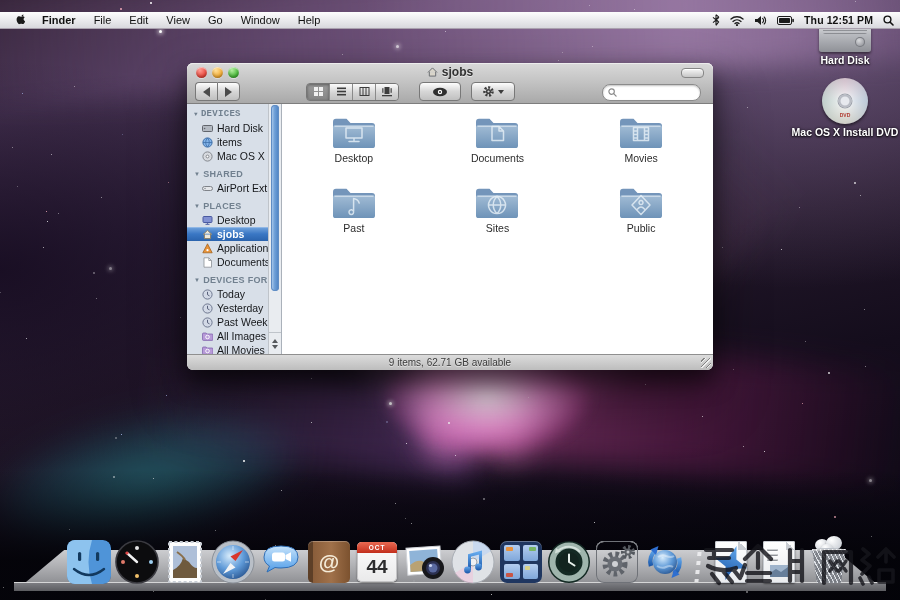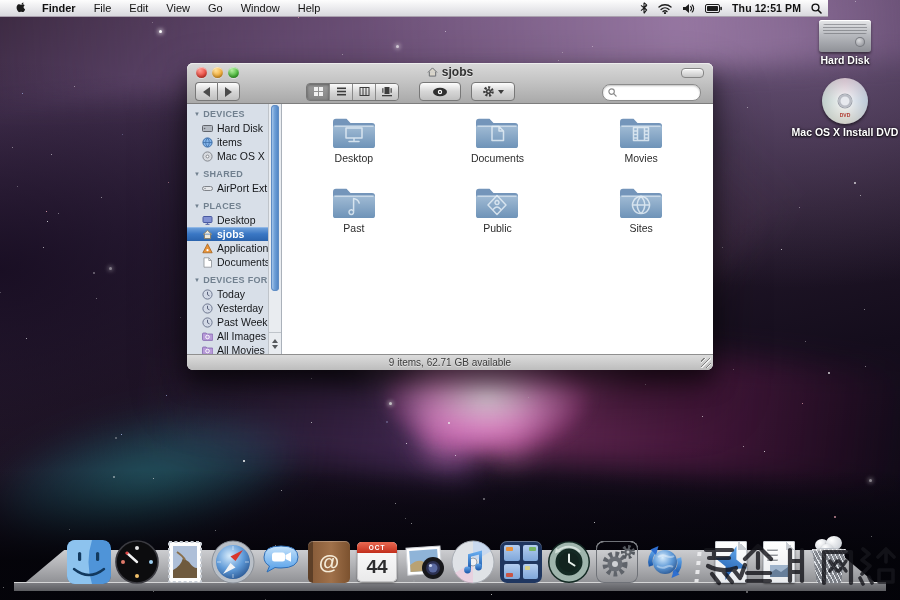--- a/index.html
+++ b/index.html
@@ -24,21 +24,21 @@
   .r2{width:330px;transform:rotate(-101deg);background:linear-gradient(90deg,rgba(250,205,240,.5),transparent 80%);}
   .r3{width:300px;transform:rotate(-74deg);}
   .r4{width:470px;transform:rotate(-43deg);background:linear-gradient(90deg,rgba(235,150,215,.35),transparent 85%);}
   .r5{width:420px;transform:rotate(186deg);background:linear-gradient(90deg,rgba(150,90,180,.38),transparent 80%);}
   .teal{left:-70px;top:395px;width:430px;height:170px;transform:rotate(-13deg);filter:blur(16px);
     background:radial-gradient(closest-side,rgba(42,142,150,.55),rgba(28,100,115,.32) 55%,transparent 78%);}
   .botdark{left:0;top:470px;width:900px;height:130px;background:linear-gradient(transparent,rgba(3,3,8,.92) 70%);}
   .stars{position:absolute;inset:0;z-index:1;}
   .star{position:absolute;border-radius:50%;background:#fff;}
   
-  .menubar{position:absolute;left:0;top:0;width:828px;height:16px;z-index:6;
+  .menubar{position:absolute;left:0;top:12px;width:900px;height:16px;z-index:6;
     background:linear-gradient(#fdfdfd,#e9e9ec 55%,#d8d8dd);border-bottom:1px solid rgba(70,50,80,.45);
     display:flex;align-items:center;font-size:11px;color:#111;}
   .mleft{display:flex;align-items:center;height:100%;padding-left:10px;}
   .menu-item{padding:0 9px;line-height:16px;}
   .menu-item.appname{font-weight:bold;}
   .apple{padding:0 8px 0 4px;display:flex;align-items:center;}
   .mright{position:absolute;right:6px;top:0;height:16px;display:flex;align-items:center;gap:10px;}
   .mtime{font-weight:bold;font-size:10.5px;letter-spacing:.1px;}
   .sicn{display:flex;align-items:center;}
   
@@ -92,21 +92,21 @@
   .gear{width:42px;margin-left:10px;gap:3px;}
   .caret{width:0;height:0;border:3.5px solid transparent;border-top:4.5px solid #3c3c3c;margin-top:4px;}
   .search{position:absolute;right:12px;top:3.5px;width:92px;height:15px;border-radius:8px;border:1px solid #8b8b8b;
     background:#fff;box-shadow:inset 0 1px 2px rgba(0,0,0,.25);display:flex;align-items:center;padding-left:5px;}
   .search input{border:none;outline:none;background:transparent;width:70px;font-size:10px;height:12px;padding:0 2px;}
   
   .wbody{position:absolute;left:0;right:0;top:41px;bottom:15px;display:flex;overflow:hidden;}
   .sidebar{width:94px;background:#d8dfe8;border-right:1px solid #aab1ba;overflow:hidden;font-size:10.5px;color:#15171a;position:relative;}
   .sb-inner{padding:5px 0 0 7px;}
   .sb-head{display:flex;align-items:center;gap:3px;color:#71808f;font-weight:bold;font-size:9px;letter-spacing:.3px;margin:6px 0 2px;}
-  .sb-head:first-child{margin-top:0;}
+  .sb-head:first-child{margin-top:0;font-family:Liberation Mono, monospace;}
   .sb-tri{font-size:6px;color:#71808f;}
   .sb-row{display:flex;align-items:center;gap:4px;height:14px;white-space:nowrap;padding-left:8px;position:relative;}
   .sb-row .icn{width:11px;height:11px;flex:none;display:flex;}
   .sb-row.sel{margin-left:-7px;padding-left:15px;width:94px;color:#fff;font-weight:bold;
     background:linear-gradient(#74a5de,#3a77c4 50%,#2a63ad);box-shadow:inset 0 1px 0 #8fb7e6;}
   .sb-scroll{position:absolute;right:0;top:0;bottom:0;width:12px;background:#e9ecf0;border-left:1px solid #bfc4ca;}
   .sb-thumb{position:absolute;left:1.5px;top:1px;width:8px;height:74%;border-radius:4px;
     background:linear-gradient(90deg,#b8d2ef,#6fa0d8 45%,#4a7fc0);box-shadow:inset 0 0 0 1px #5f8cc4;}
   .sb-arrows{position:absolute;left:0;bottom:0;width:12px;height:22px;border-top:1px solid #bfc4ca;display:flex;flex-direction:column;align-items:center;justify-content:space-evenly;}
   .arr-up{width:0;height:0;border:3.5px solid transparent;border-bottom:4.5px solid #55585c;}
@@ -667,32 +667,32 @@
                 <path d="M4.5 13.4 h39" stroke="rgba(255,255,255,.5)" stroke-width="1"></path>
                 <path d="M21.3 26.8 a2.3 2.3 0 1 0 .02 0 M23.6 28 v-12.5 q4.6.8 5.6 4.6" fill="none" stroke="rgba(233,241,248,.8)" stroke-width="1.5" stroke-linecap="round" stroke-linejoin="round"></path>
               </svg>
               <div class="flabel">Past</div>
             </div>
             <div class="fcell">
               <svg width="48" height="38" viewBox="0 0 48 38">
                 <path d="M3 9 q0-3.2 3-3.2 h10.5 l4 4.2 H42 q3 0 3 3 v1 H3 z" fill="#7495ba"></path>
                 <rect x="3" y="12" width="42" height="23" rx="2.6" fill="url(#foldg)"></rect>
                 <path d="M4.5 13.4 h39" stroke="rgba(255,255,255,.5)" stroke-width="1"></path>
-                <path d="M24 12.6 l9 9.4 -9 9.4 -9-9.4 z M24 17.6 a2 2 0 1 0 .02 0 M20.6 26 q3.4-3.8 6.8 0" fill="none" stroke="rgba(233,241,248,.8)" stroke-width="1.5" stroke-linecap="round" stroke-linejoin="round"></path>
-              </svg>
-              <div class="flabel">Public</div>
+                <path d="M24 13.5 a8.5 8.5 0 1 0 .02 0 M15.5 22 h17 M24 13.5 a11.5 11.5 0 0 1 0 17 M24 13.5 a11.5 11.5 0 0 0 0 17" fill="none" stroke="rgba(233,241,248,.8)" stroke-width="1.5" stroke-linecap="round" stroke-linejoin="round"></path>
+              </svg>
+              <div class="flabel">Sites</div>
             </div>
             <div class="fcell">
               <svg width="48" height="38" viewBox="0 0 48 38">
                 <path d="M3 9 q0-3.2 3-3.2 h10.5 l4 4.2 H42 q3 0 3 3 v1 H3 z" fill="#7495ba"></path>
                 <rect x="3" y="12" width="42" height="23" rx="2.6" fill="url(#foldg)"></rect>
                 <path d="M4.5 13.4 h39" stroke="rgba(255,255,255,.5)" stroke-width="1"></path>
-                <path d="M24 13.5 a8.5 8.5 0 1 0 .02 0 M15.5 22 h17 M24 13.5 a11.5 11.5 0 0 1 0 17 M24 13.5 a11.5 11.5 0 0 0 0 17" fill="none" stroke="rgba(233,241,248,.8)" stroke-width="1.5" stroke-linecap="round" stroke-linejoin="round"></path>
-              </svg>
-              <div class="flabel">Sites</div>
+                <path d="M24 12.6 l9 9.4 -9 9.4 -9-9.4 z M24 17.6 a2 2 0 1 0 .02 0 M20.6 26 q3.4-3.8 6.8 0" fill="none" stroke="rgba(233,241,248,.8)" stroke-width="1.5" stroke-linecap="round" stroke-linejoin="round"></path>
+              </svg>
+              <div class="flabel">Public</div>
             </div>
           </div>
     </div>
   </div>
   <div class="statusbar">
     <span>9 items, 62.71 GB available</span>
     <span class="grip"></span>
   </div>
 </div>
 

